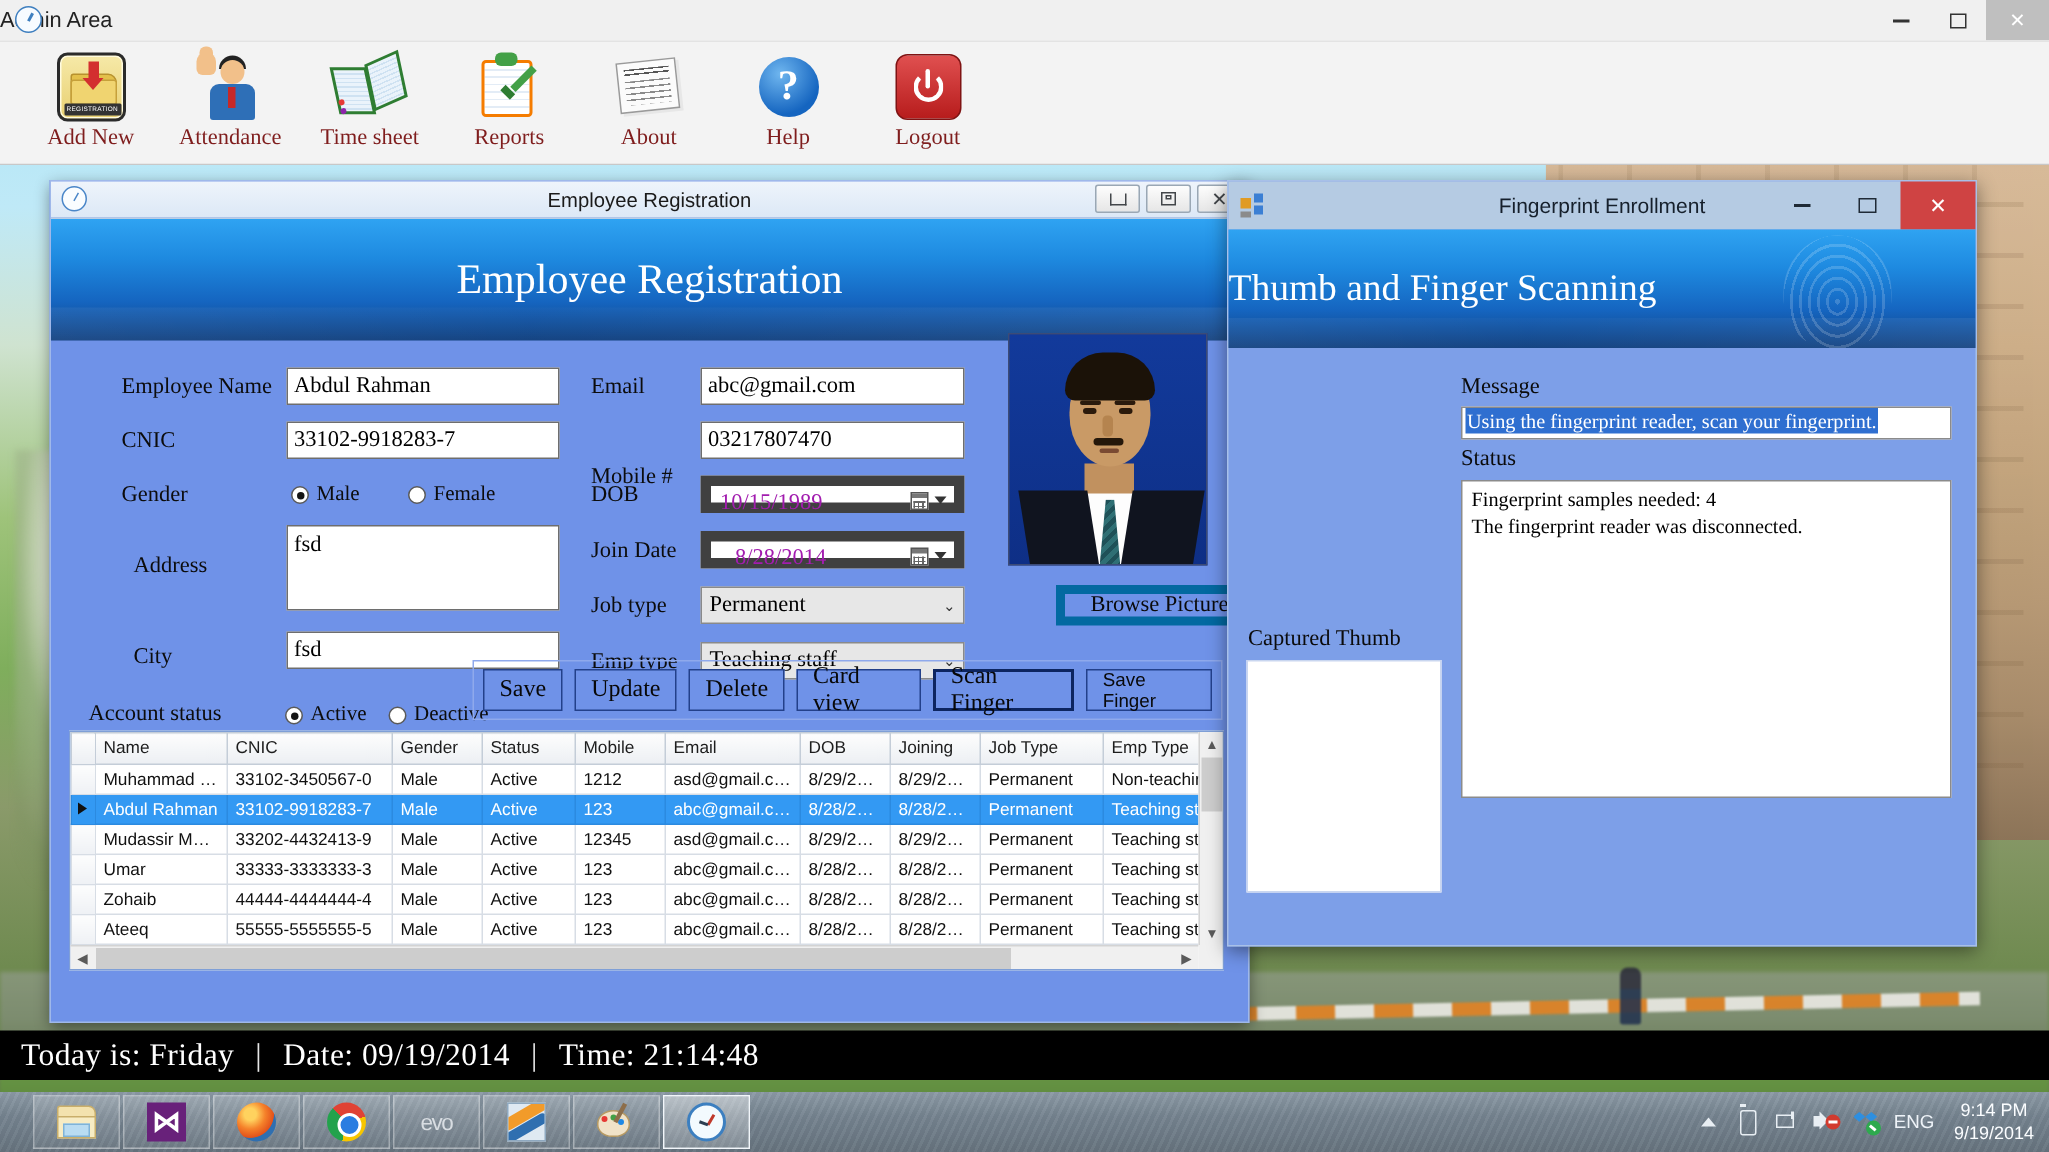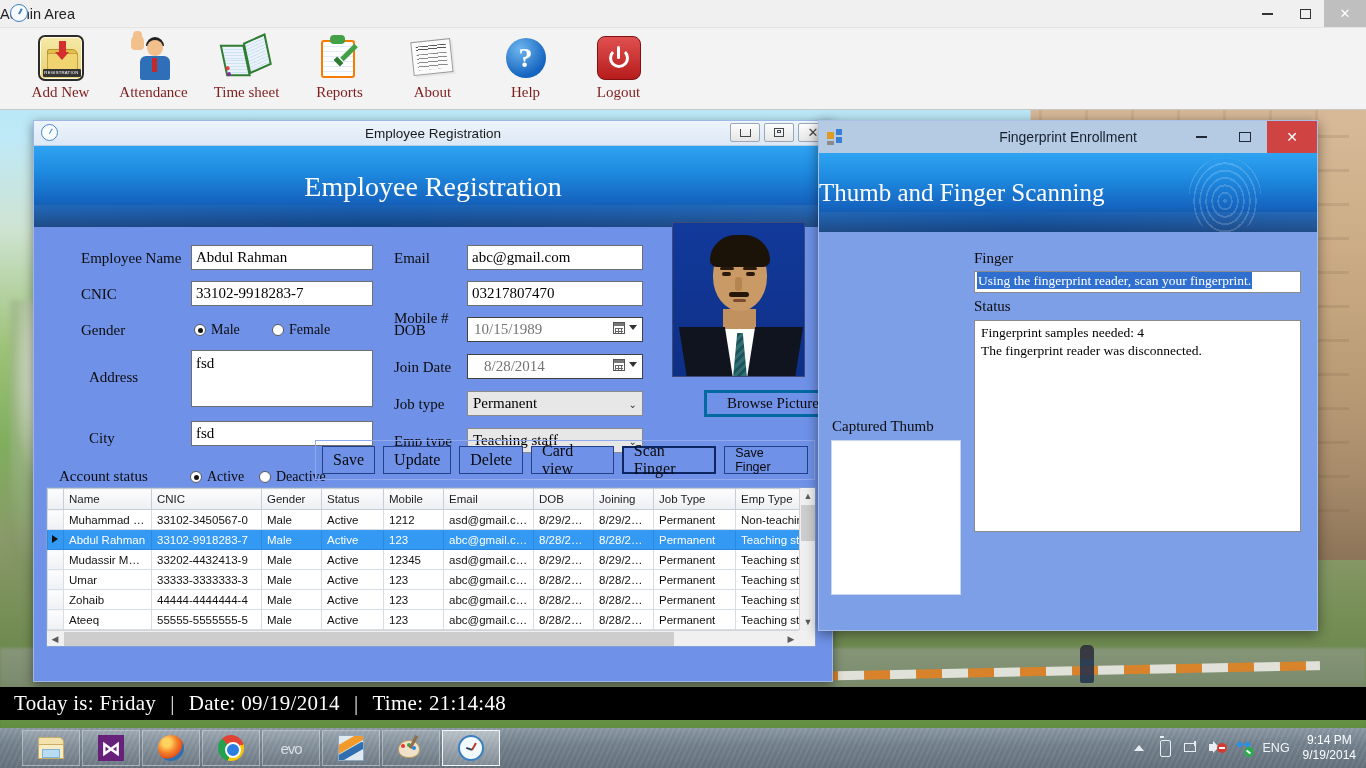--- a/index.html
+++ b/index.html
@@ -187,21 +187,21 @@
     font-family:"Liberation Serif",serif; font-size:15px; color:#000;
     padding: 2px 4px; line-height: 18px;
   }
   .tb.multiline { padding-top:3px; }
   .cmb {
     position:absolute; background:#e7e7e7; border:1px solid #8a8a8a;
     font-family:"Liberation Serif",serif; font-size:15px; color:#000;
     padding:2px 20px 2px 5px; line-height:18px;
   }
   .cmb .cv{position:absolute;right:5px;top:4px;font-size:10px;color:#333;font-family:"Liberation Sans",sans-serif;}
-  .dtp { position:absolute; background:#fff; border:1px solid #404040; font-family:"Liberation Serif",serif; font-size:15px; color:#737373; padding:2px 36px 3px 6px; line-height:18px;}
+  .dtp { position:absolute; background:#fff; border:7px solid #404040; font-family:"Liberation Serif",serif; font-size:15px; color:#a21caf; padding:2px 36px 3px 6px; line-height:18px;}
   .dtp .cal{position:absolute;right:17px;top:4px;width:12px;height:12px;border:1.3px solid #555;background:#fff;}
   .dtp .cal::before{content:"";position:absolute;left:0;top:0;width:100%;height:3px;background:#777;}
   .dtp .cal::after{content:"";position:absolute;left:1px;top:4.5px;width:8px;height:5px;
     background:repeating-linear-gradient(to right,#666 0 1px,transparent 1px 3px),repeating-linear-gradient(to bottom,#666 0 1px,transparent 1px 3px);}
   .dtp .arw{position:absolute;right:5px;top:7px;border-left:4.5px solid transparent;border-right:4.5px solid transparent;border-top:5.5px solid #333;}
 
   .radio { position:absolute; display:flex; align-items:center; gap:5px; font-family:"Liberation Serif",serif; font-size:14px; color:#0c0c0c;}
   .radio .rb { width:12px;height:12px;border-radius:50%;background:#fff;border:1px solid #5a5a5a; position:relative; }
   .radio.on .rb::after{content:"";position:absolute;left:2.5px;top:2.5px;width:5px;height:5px;border-radius:50%;background:#141414;}
 
@@ -218,21 +218,21 @@
   .face-nose{position:absolute;left:62px;top:54px;width:7px;height:14px;background:#b5844f;border-radius:3px;}
   .face-mus{position:absolute;left:56px;top:69px;width:20px;height:5px;background:#24170a;border-radius:3px;}
   .face-mouth{position:absolute;left:60px;top:76px;width:13px;height:3px;background:#7a4a32;border-radius:2px;}
   .face-shirt{position:absolute;left:26px;top:106px;width:82px;height:50px;background:#fdfdfd;}
   .face-coatL{position:absolute;left:10px;top:104px;width:46px;height:52px;background:#10141f;transform:skewX(9deg);}
   .face-coatR{position:absolute;left:78px;top:104px;width:48px;height:52px;background:#10141f;transform:skewX(-9deg);}
   .face-tie{position:absolute;left:60px;top:110px;width:14px;height:45px;background:repeating-linear-gradient(135deg,#2f6f74 0 3px,#1f5158 3px 6px);clip-path:polygon(30% 0,70% 0,100% 100%,0 100%);}
 
   #browse-btn {
     position:absolute; left:670px; top:285px; width:138px; height:27px;
-    border:3px solid #0369a1; background:#6f92e8; color:#0a0a0a;
+    border:6px solid #0369a1; background:#6f92e8; color:#0a0a0a;
     font-family:"Liberation Serif",serif; font-size:15px; display:flex;align-items:center;justify-content:center;
   }
 
   #btnrow {
     position:absolute; left:281px; top:334px; width:500px; height:40px;
     border:1px solid #8fa9ec; display:flex; align-items:center; gap:8px; padding:0 6px;
   }
   .abtn {
     border:1px solid #23408a; background:#6f92e8; color:#080808;
     font-family:"Liberation Serif",serif; font-size:16px; height:28px;
@@ -783,21 +783,21 @@
         <div class="fp-wb close">✕</div>
       </div>
     </div>
 
     <div id="fp-banner">
       <div id="fp-banner-title">Thumb and Finger Scanning</div>
       <div id="fp-thumbmark"></div>
     </div>
 
     <div id="fp-body">
-      <div class="fp-lbl" style="left:155px; top:18px;">Finger</div>
+      <div class="fp-lbl" style="left:155px; top:18px;">Message</div>
       <div id="fp-message-box">
         <span class="selhl">Using the fingerprint reader, scan your fingerprint.</span>
       </div>
 
       <div class="fp-lbl" style="left:155px; top:66px;">Status</div>
       <div id="fp-status-box">
         <div>Fingerprint samples needed: 4</div>
         <div>The fingerprint reader was disconnected.</div>
       </div>
 

